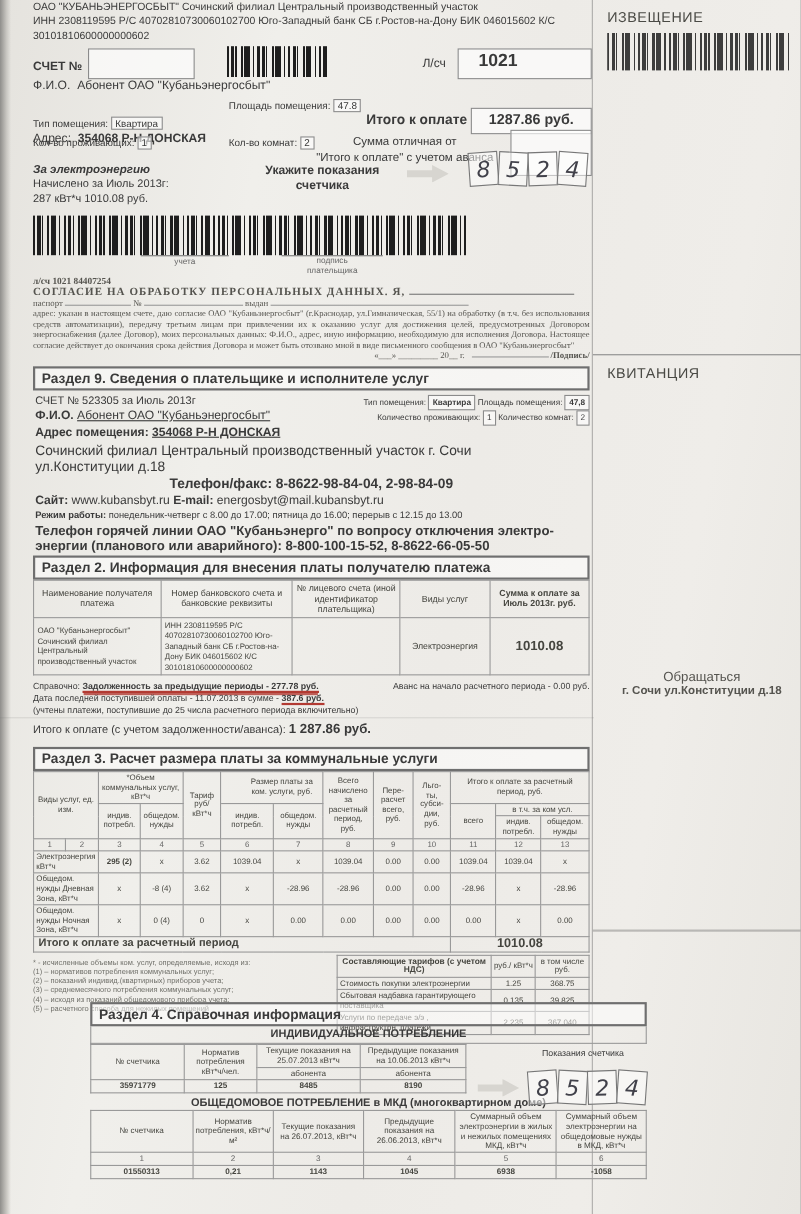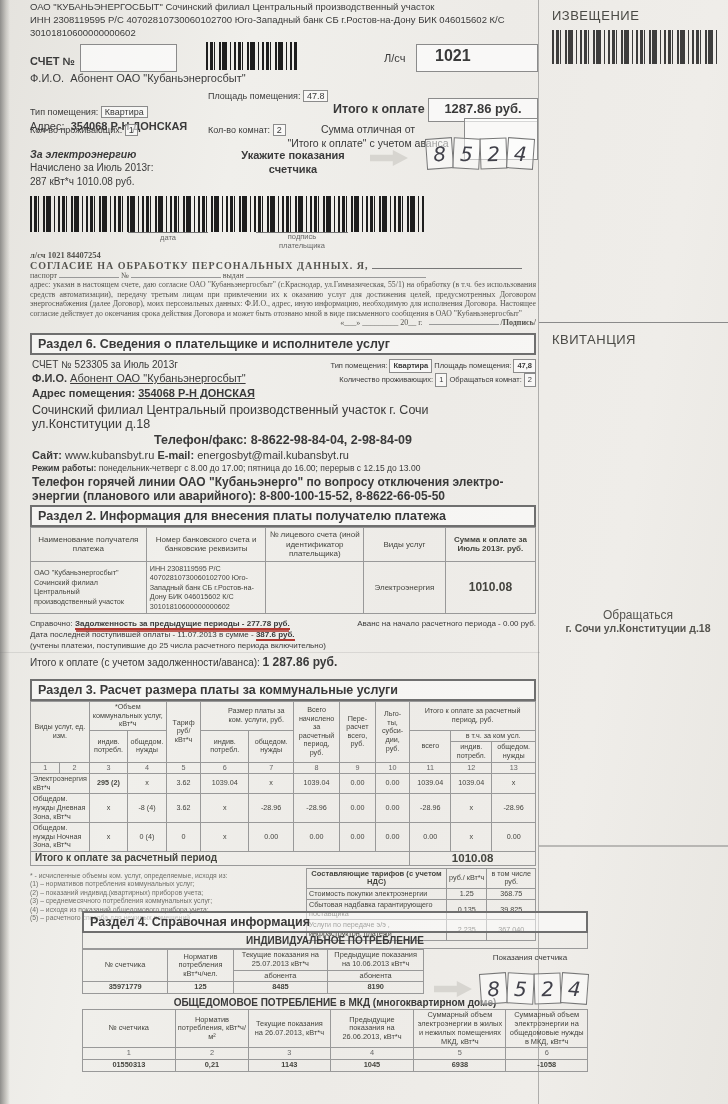--- a/index.html
+++ b/index.html
@@ -126,21 +126,21 @@
       <div class="hwcell">2</div>
       <div class="hwcell">4</div>
     </div>
 
     <div class="abs i b" style="left:2px;top:148px;font-size:10.5px;">За электроэнергию</div>
     <div class="abs lbl10" style="left:2px;top:162px;">Начислено за Июль 2013г:</div>
     <div class="abs lbl10" style="left:2px;top:176px;">287 кВт*ч 1010.08 руб.</div>
 
     <div class="abs barcode" style="left:2px;top:196px;width:396px;height:36px;"></div>
 
-    <div class="abs" style="left:100px;top:232px;width:80px;border-top:1px solid #777;text-align:center;font-size:7.5px;color:#666;"><span>дата</span></div>
+    <div class="abs" style="left:100px;top:232px;width:80px;border-top:1px solid #777;text-align:center;font-size:7.5px;color:#666;"><span>учета</span></div>
     <div class="abs" style="left:228px;top:232px;width:92px;border-top:1px solid #777;text-align:center;font-size:7.5px;line-height:8.5px;color:#666;">
       <div>подпись</div>
       <div>плательщика</div>
     </div>
 
     <div class="abs consent" style="left:2px;top:250px;width:506px;">
       <div class="b" style="font-size:8.5px;">л/сч 1021 84407254</div>
       <div class="t">
         <span>СОГЛАСИЕ  НА  ОБРАБОТКУ  ПЕРСОНАЛЬНЫХ  ДАННЫХ.  Я,</span>
         <span style="border-bottom:1px solid #777;display:inline-block;width:150px;"></span>
@@ -155,34 +155,34 @@
       </div>
       <div class="body">адрес: указан в настоящем счете, даю согласие ОАО "Кубаньэнергосбыт" (г.Краснодар, ул.Гимназическая, 55/1) на обработку (в т.ч. без использования средств автоматизации), передачу третьим лицам при привлечении их к оказанию услуг для достижения целей, предусмотренных Договором энергоснабжения (далее Договор), моих персональных данных: Ф.И.О., адрес, иную информацию, необходимую для исполнения Договора.  Настоящее согласие действует до окончания срока действия Договора и может быть отозвано мной в виде письменного сообщения в ОАО "Кубаньэнергосбыт"</div>
       <div class="small" style="text-align:right;">
         <span>«___» _________ 20__ г.</span>&nbsp;&nbsp;
         <span style="border-bottom:1px solid #999;display:inline-block;width:70px;"></span>
         <span class="b">/Подпись/</span>
       </div>
     </div>
 
     <div class="abs" style="left:2px;top:333px;width:506px;">
-      <div class="sec-title">Раздел 6. Сведения о плательщике и исполнителе услуг</div>
+      <div class="sec-title">Раздел 9. Сведения о плательщике и исполнителе услуг</div>
       <div style="position:relative;padding:4px 2px 0 2px;">
         <div class="lbl10">СЧЕТ № 523305 за Июль 2013г</div>
         <div class="abs" style="right:0;top:4px;text-align:right;font-size:7.5px;line-height:12px;">
           <div>
             <span>Тип помещения:</span>
             <span class="sbox b">Квартира</span>
             <span>Площадь помещения:</span>
             <span class="sbox b">47,8</span>
           </div>
           <div>
             <span>Количество проживающих:</span>
             <span class="sbox">1</span>
-            <span>Обращаться комнат:</span>
+            <span>Количество комнат:</span>
             <span class="sbox">2</span>
           </div>
         </div>
         <div class="lbl11" style="margin-top:2px;">
           <span class="b">Ф.И.О.</span>
           <span class="u">Абонент ОАО  "Кубаньэнергосбыт"</span>
         </div>
         <div class="lbl11" style="margin-top:3px;">
           <span class="b">Адрес помещения:</span>
           <span class="u b">354068 Р-Н  ДОНСКАЯ</span>

